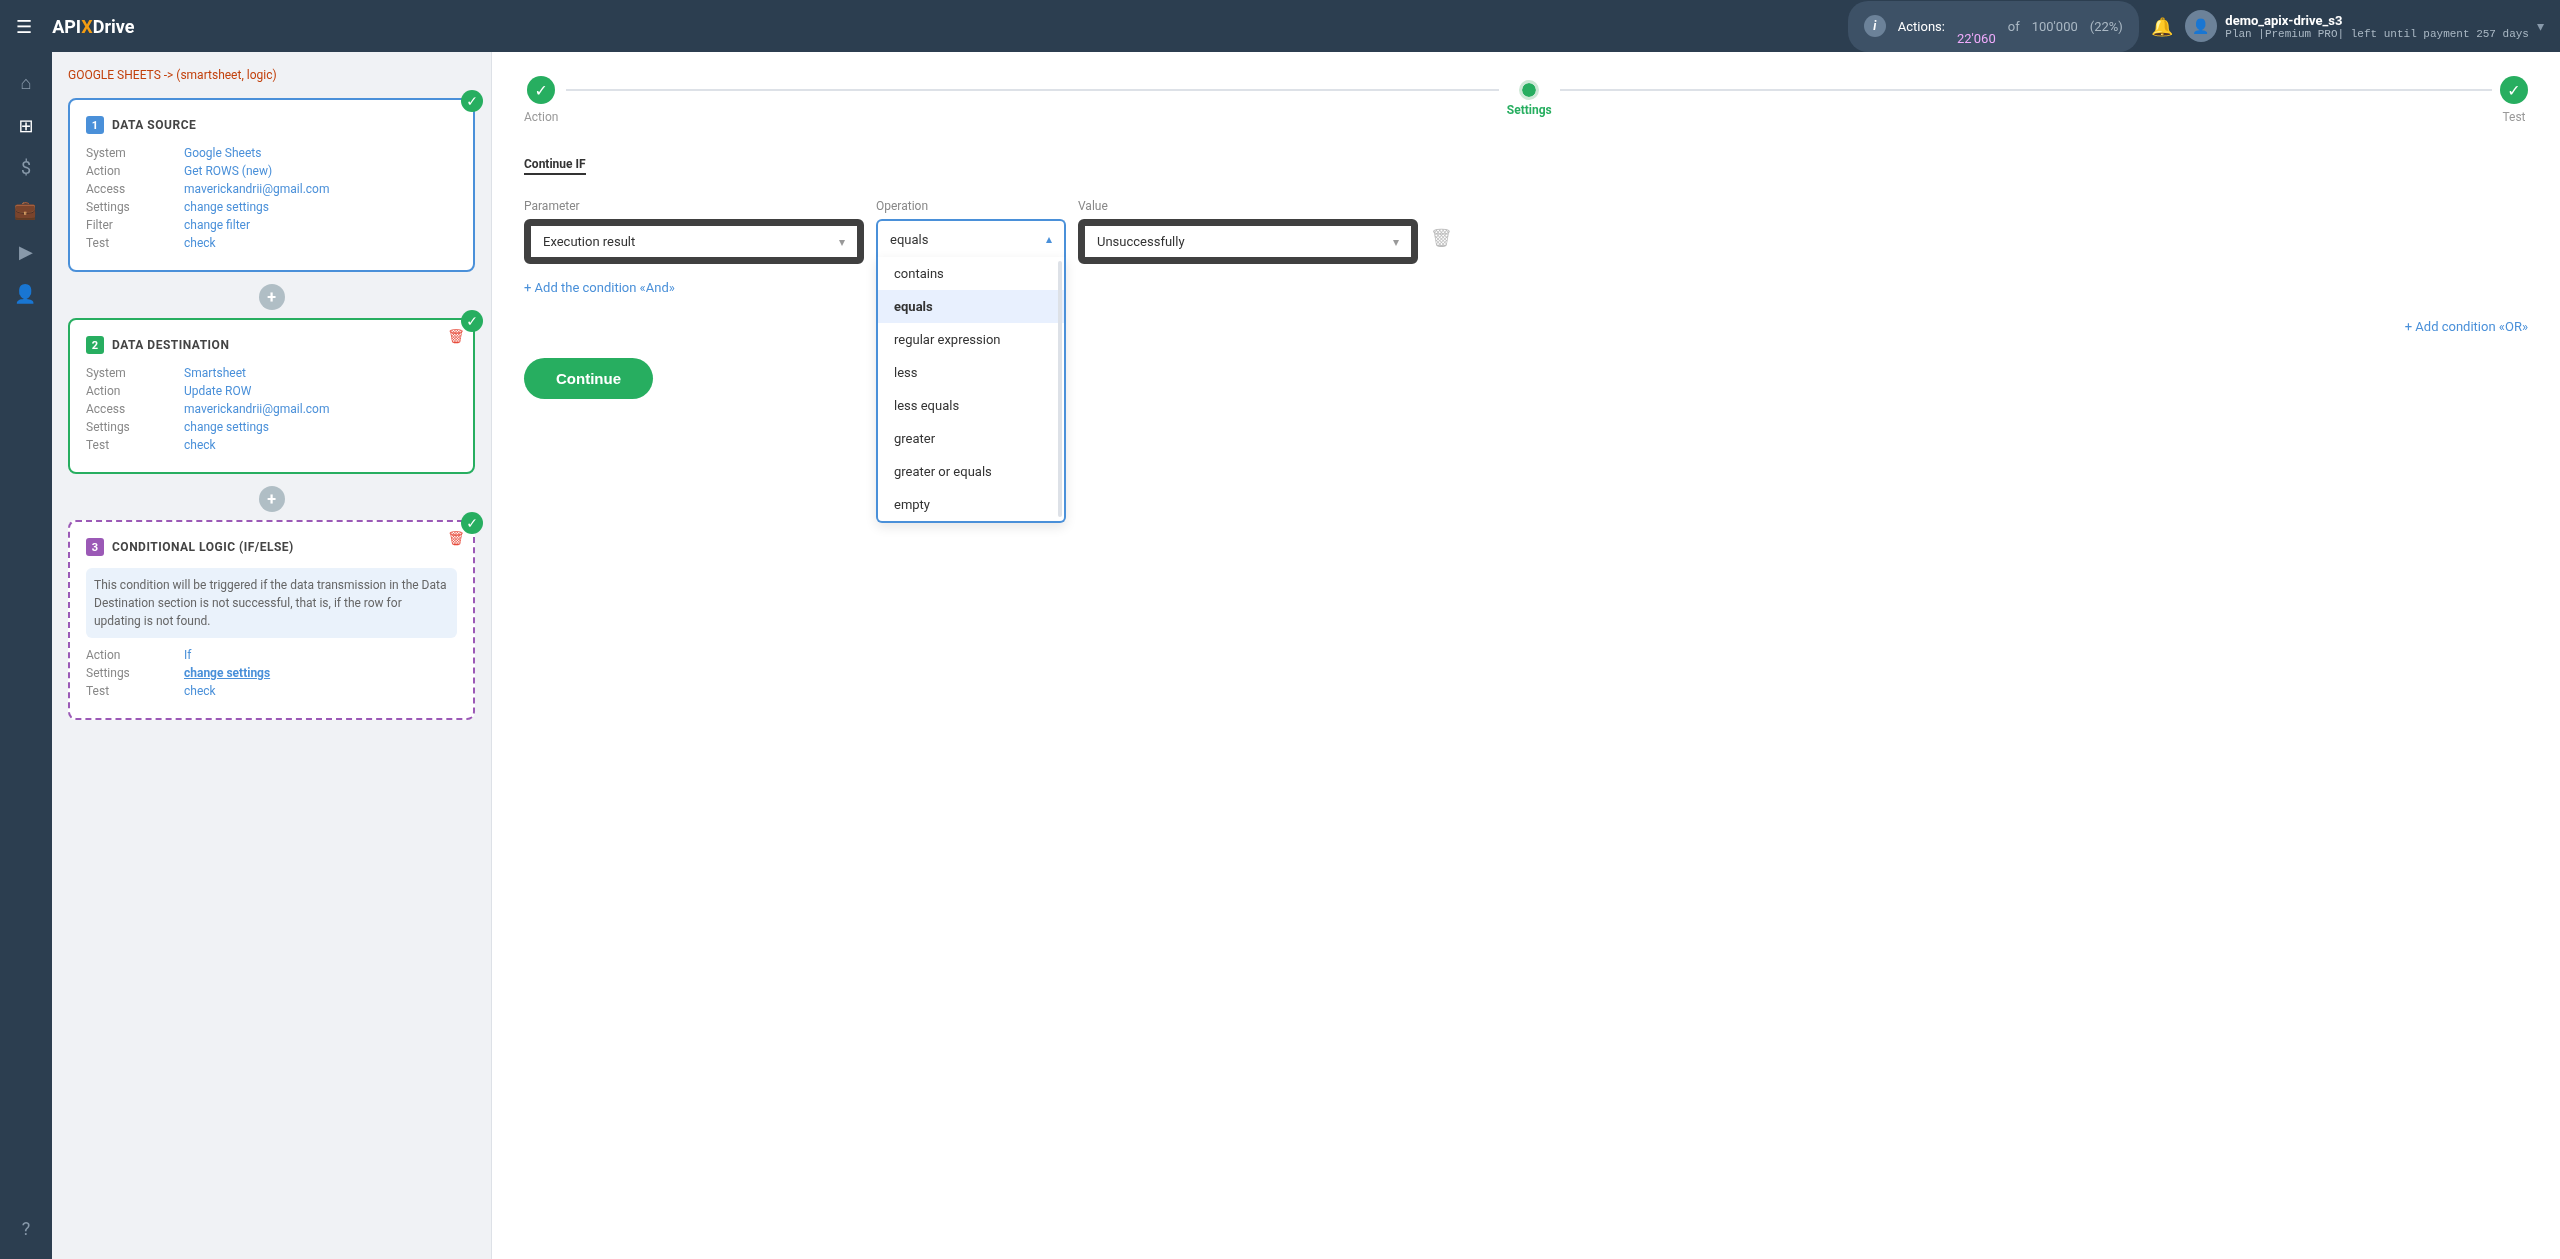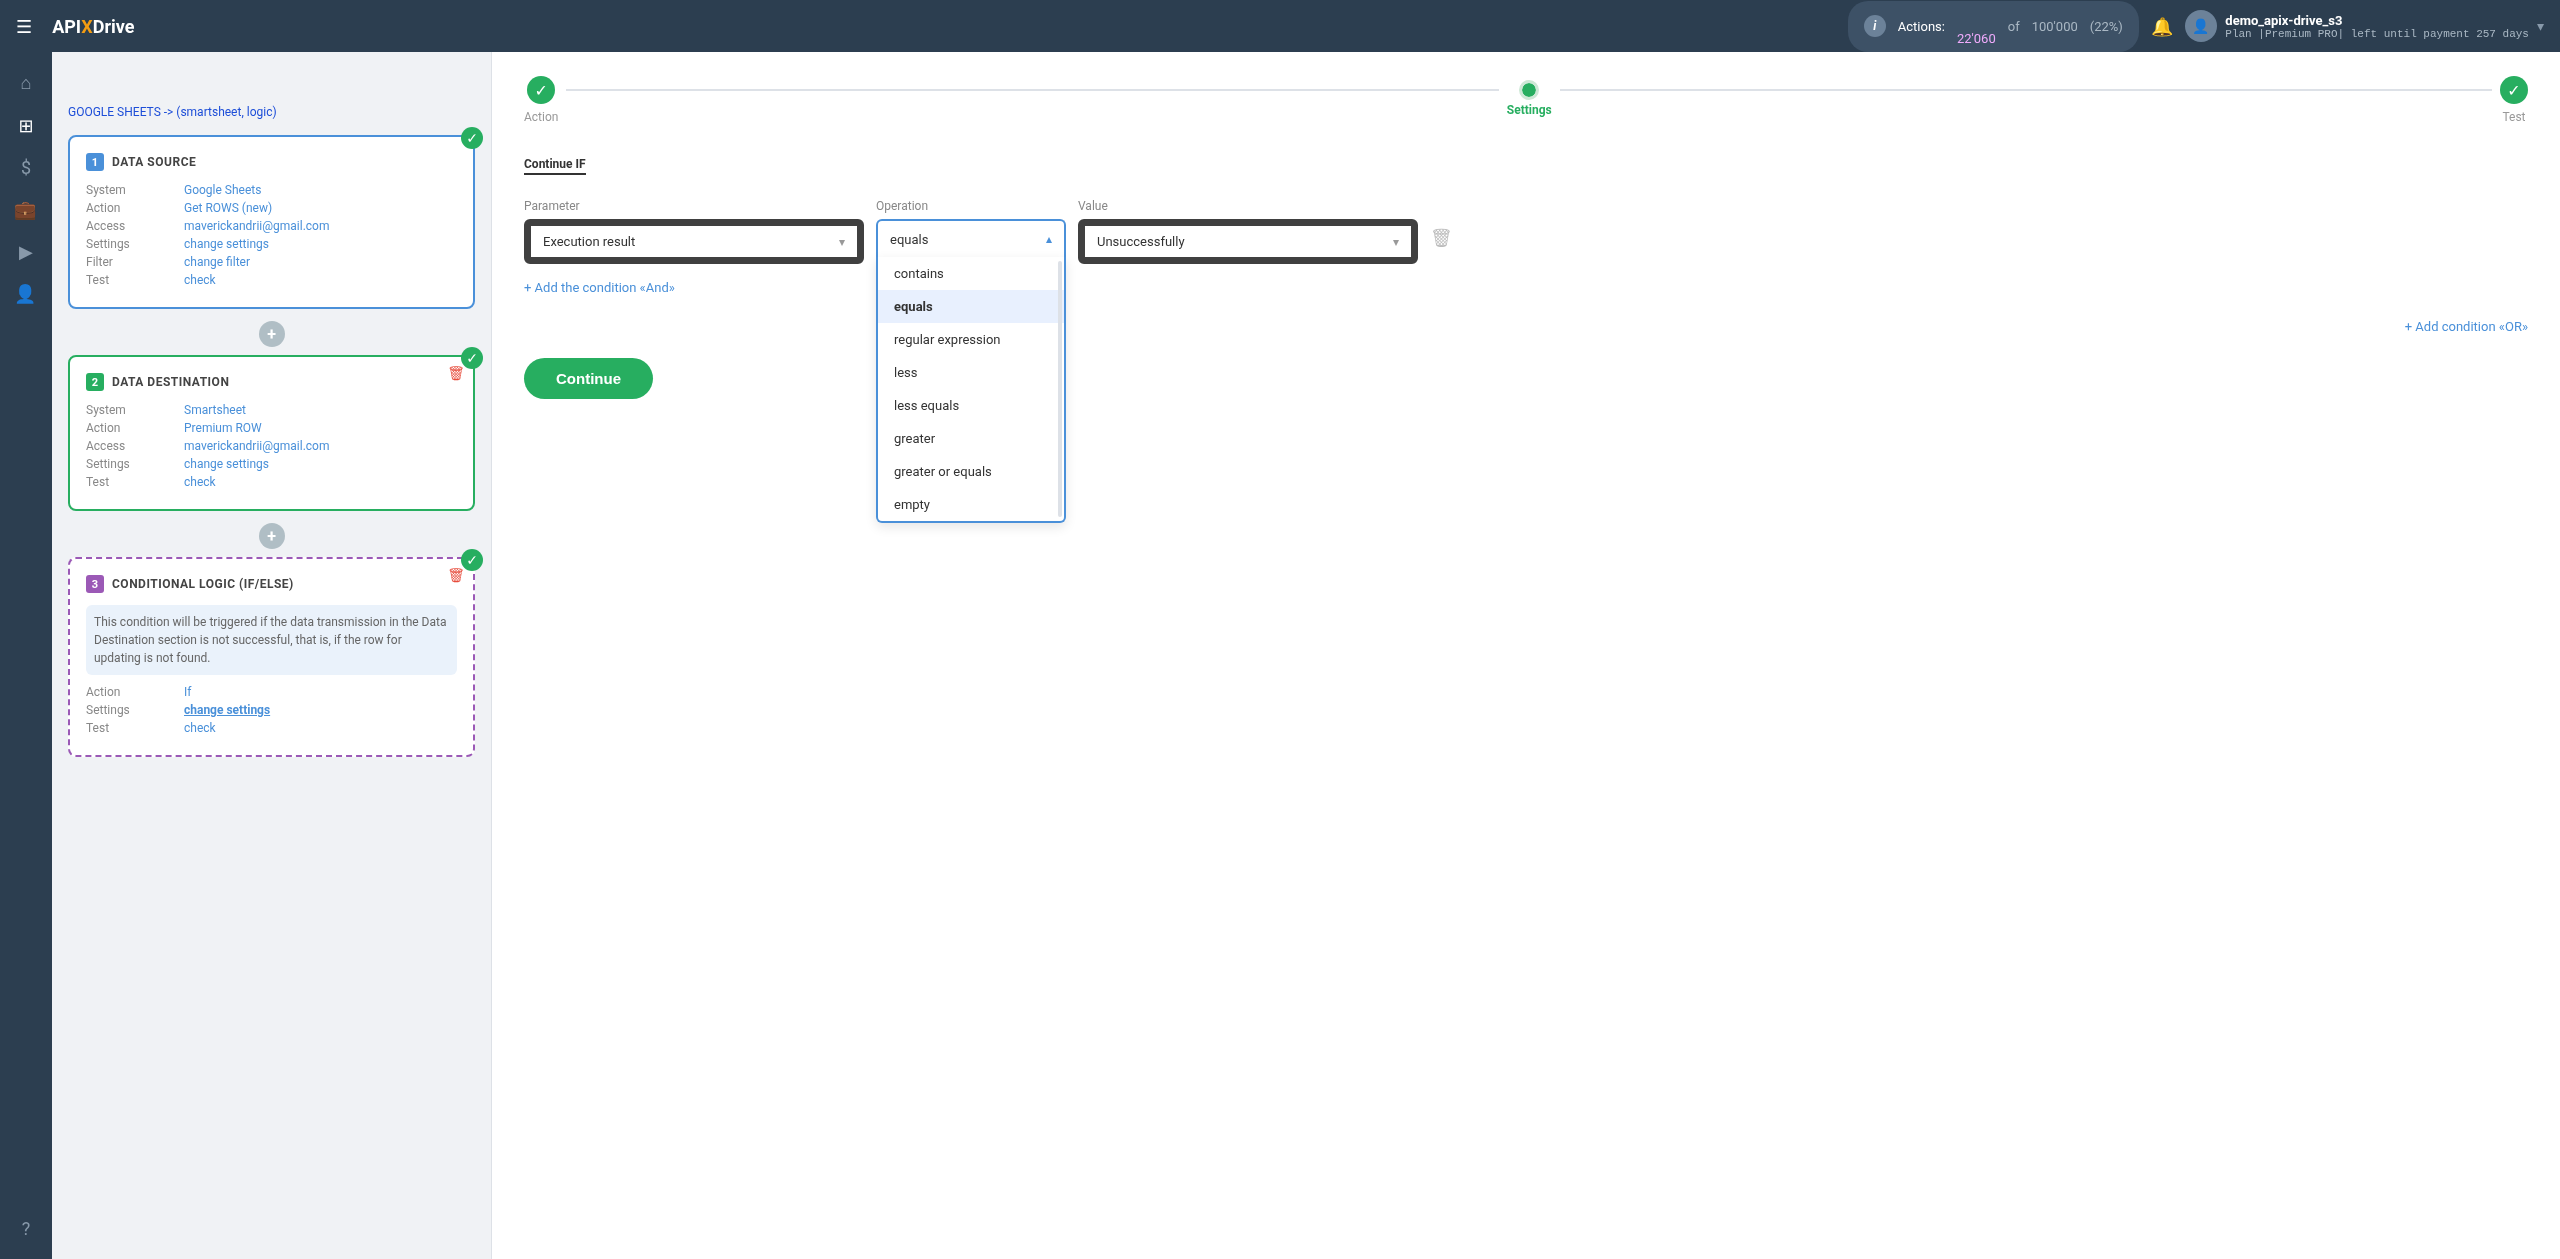--- a/index.html
+++ b/index.html
@@ -24,21 +24,21 @@
     .topbar-bell { color: #8899aa; font-size: 18px; cursor: pointer; }
     .topbar-user { display: flex; align-items: center; gap: 8px; cursor: pointer; }
     .user-avatar { width: 32px; height: 32px; border-radius: 50%; background: #6c8299; display: flex; align-items: center; justify-content: center; color: #fff; font-size: 14px; }
     .user-info { color: #fff; }
     .user-name { font-size: 13px; font-weight: bold; }
     .user-plan { font-size: 11px; color: #aab8c4; font-family: Liberation Mono, monospace; }
     .topbar-chevron { color: #8899aa; font-size: 14px; }
 
     
     .left-panel { width: 440px; background: #f0f2f5; padding: 16px; overflow-y: auto; flex-shrink: 0; border-right: 1px solid #dde1e7; }
-    .breadcrumb { font-size: 12px; color: #1d4ed8; margin-bottom: 16px; margin-top: 37px; }
+    .breadcrumb { font-size: 12px; color: #c2410c; margin-bottom: 16px; }
 
     
     .card { border-radius: 8px; padding: 16px; margin-bottom: 12px; position: relative; background: #fff; }
     .card-blue { border: 2px solid #4a90d9; }
     .card-green { border: 2px solid #27ae60; }
     .card-purple { border: 2px dashed #9b59b6; }
     .card-header { display: flex; align-items: center; gap: 8px; margin-bottom: 12px; }
     .card-num { width: 18px; height: 18px; border-radius: 3px; display: flex; align-items: center; justify-content: center; font-size: 11px; font-weight: bold; color: #fff; flex-shrink: 0; }
     .card-num-blue { background: #4a90d9; }
     .card-num-green { background: #27ae60; }
@@ -194,21 +194,21 @@
         <div class="card-header">
           <div class="card-num card-num-green">2</div>
           <div class="card-title">DATA DESTINATION</div>
         </div>
         <div class="card-row">
           <span class="card-label">System</span>
           <span class="card-value">Smartsheet</span>
         </div>
         <div class="card-row">
           <span class="card-label">Action</span>
-          <span class="card-value">Premium ROW</span>
+          <span class="card-value">Update ROW</span>
         </div>
         <div class="card-row">
           <span class="card-label">Access</span>
           <span class="card-value">maverickandrii@gmail.com</span>
         </div>
         <div class="card-row">
           <span class="card-label">Settings</span>
           <span class="card-value">change settings</span>
         </div>
         <div class="card-row">

